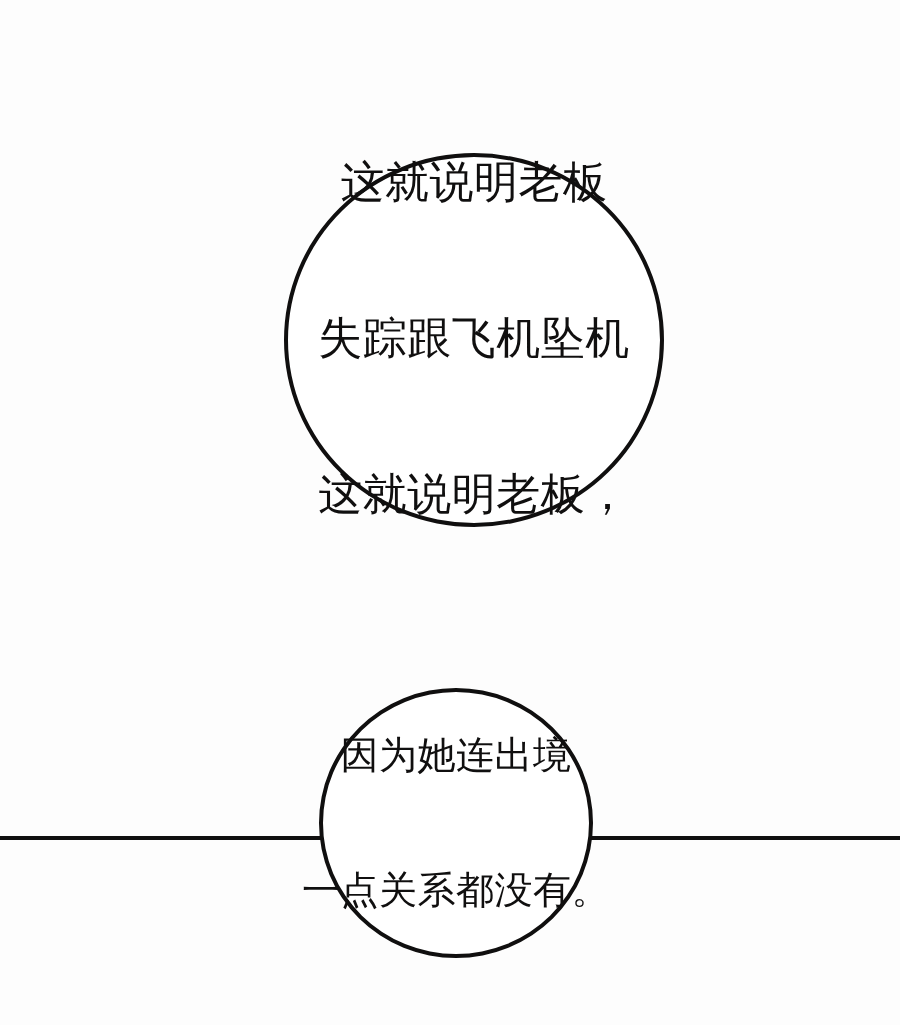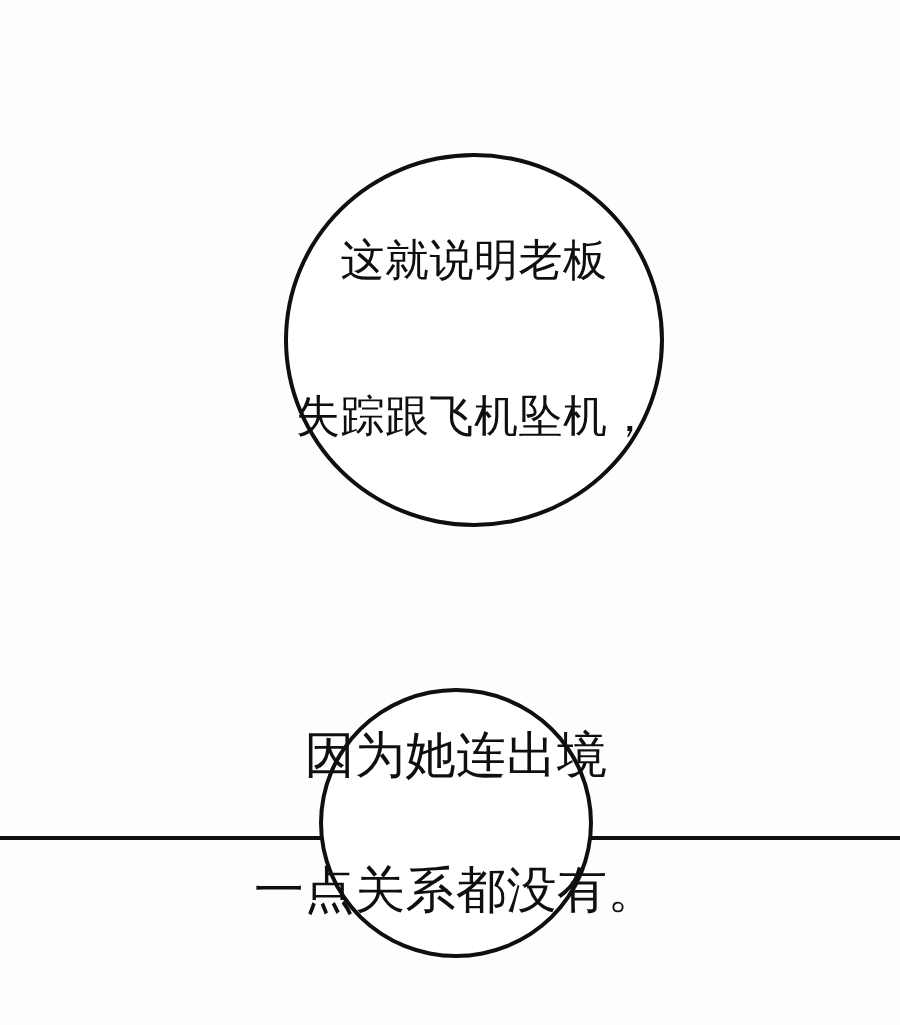--- a/index.html
+++ b/index.html
@@ -64,42 +64,43 @@
   }
 
   
   #bubble-bottom {
     left: 319px;
     top: 688px;
     width: 274px;
     height: 270px;
   }
   #bubble-bottom .bubble-text {
-    font-size: 50px;
+    font-size: 38px;
     line-height: 45px;
     font-weight: 500;
     transform: translateY(0px);
   }
 
   
   #panel-divider { top: 836px; }
 
   .bubble-line { display: block; }
 </style>
 </head>
 <body>
 
 <div id="comic-panel">
 
   <div class="divider-line" id="panel-divider"></div>
 
   <div class="bubble" id="bubble-top">
     <div class="bubble-text">
       <span class="bubble-line">这就说明老板</span>
-      <span class="bubble-line">失踪跟飞机坠机，</span>
+      <span class="bubble-line">失踪跟飞机坠机</span>
+      <span class="bubble-line">这就说明老板，</span>
     </div>
   </div>
 
   <div class="bubble" id="bubble-bottom">
     <div class="bubble-text">
       <span class="bubble-line">因为她连出境</span>
       <span class="bubble-line">一点关系都没有。</span>
     </div>
   </div>
 

